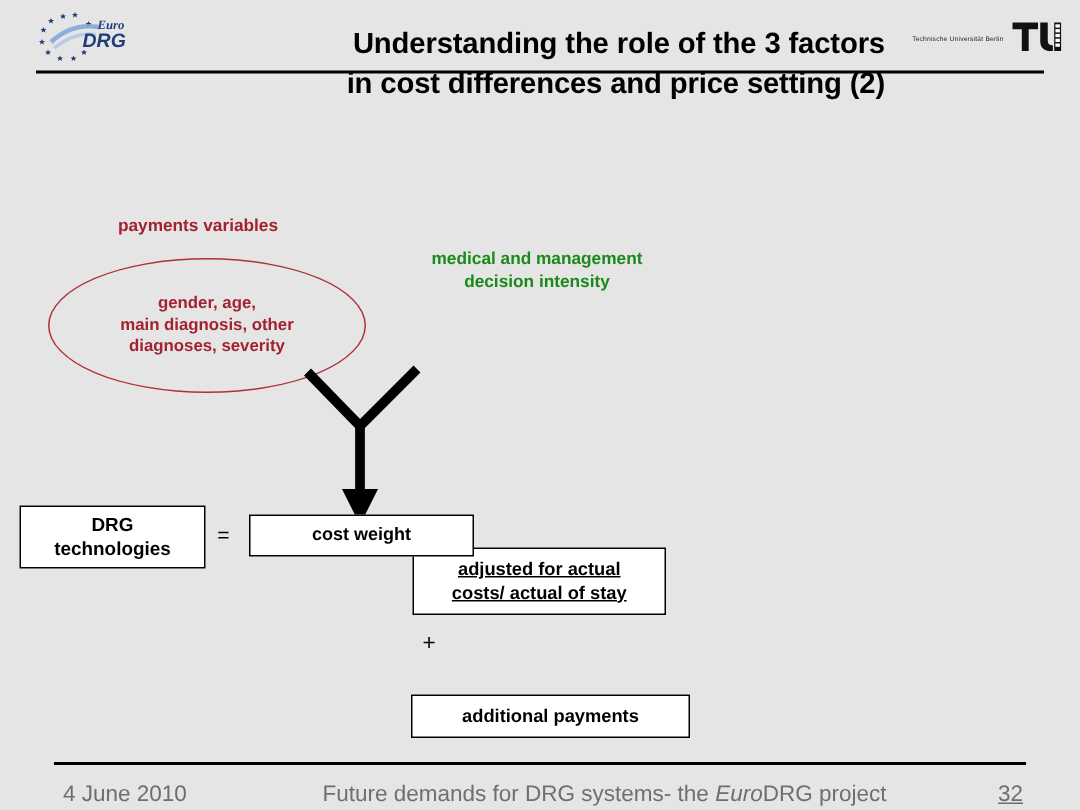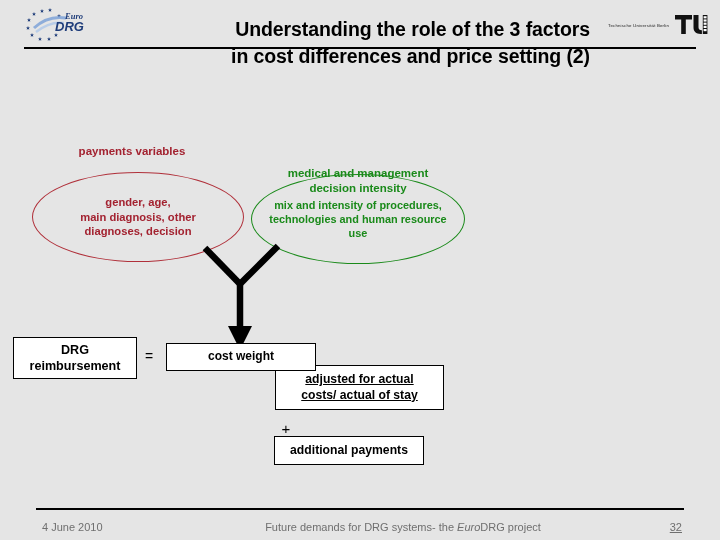--- a/index.html
+++ b/index.html
@@ -159,22 +159,22 @@
     text-align: right;
   }
   .box-adjusted {
     left: 275px; top: 365px;
     width: 169px; height: 45px;
     font-size: 12.2px;
     z-index: 2;
     text-decoration: underline;
   }
   .box-additional {
-    left: 274px; top: 436px;
-    width: 150px; height: 29px;
+    left: 274px; top: 463px;
+    width: 186px; height: 29px;
     font-size: 12.2px;
   }
 
   .sym {
     position: absolute;
     font-family: "Liberation Sans", sans-serif;
     color: #000000;
     text-align: center;
   }
   .sym-equals {
@@ -193,21 +193,21 @@
     left: 36px;
     top: 508px;
     width: 648px;
     height: 1.6px;
     background: #000000;
   }
   .footer-text {
     position: absolute;
     top: 521px;
     font-family: "Liberation Sans", sans-serif;
-    font-size: 11px;
+    font-size: 15px;
     color: #6F6F6F;
     white-space: nowrap;
   }
   .footer-date   { left: 42px; }
   .footer-center { left: 12px; width: 720px; text-align: center; padding-left: 31px; }
   .footer-page   { right: 38px; text-decoration: underline; }
   .footer-center .it { font-style: italic; }
 </style>
 </head>
 <body>
@@ -283,45 +283,38 @@
 
   <div class="cap cap-green label-medical">
     <div>medical and management</div>
     <div>decision intensity</div>
   </div>
 
   <div class="ellipse ellipse-red">
     <div class="ellipse-text">
       <div>gender, age,</div>
       <div>main diagnosis, other</div>
-      <div>diagnoses, decision</div>
+      <div>diagnoses, severity</div>
     </div>
   </div>
 
-  <div class="ellipse ellipse-green">
-    <div class="ellipse-text">
-      <div>mix and intensity of procedures,</div>
-      <div>technologies and  human resource</div>
-      <div>use</div>
-    </div>
-  </div>
 
   <svg class="arrow-svg" viewBox="0 0 110 115" aria-hidden="true">
     <g stroke="#000000" stroke-width="6.5" fill="none" stroke-linecap="butt">
       <line x1="15" y1="8" x2="50" y2="44"></line>
       <line x1="88" y1="6" x2="50" y2="44"></line>
       <line x1="50" y1="41" x2="50" y2="92"></line>
     </g>
     <polygon points="50,110 38,86 62,86" fill="#000000"></polygon>
   </svg>
 
   <div class="box box-drg">
     <div>
       <div>DRG</div>
-      <div>reimbursement</div>
+      <div>technologies</div>
     </div>
   </div>
 
   <div class="sym sym-equals">=</div>
 
   <div class="box box-costweight">cost weight</div>
 
   <div class="box box-adjusted">
     <div>
       <div>adjusted for actual</div>

